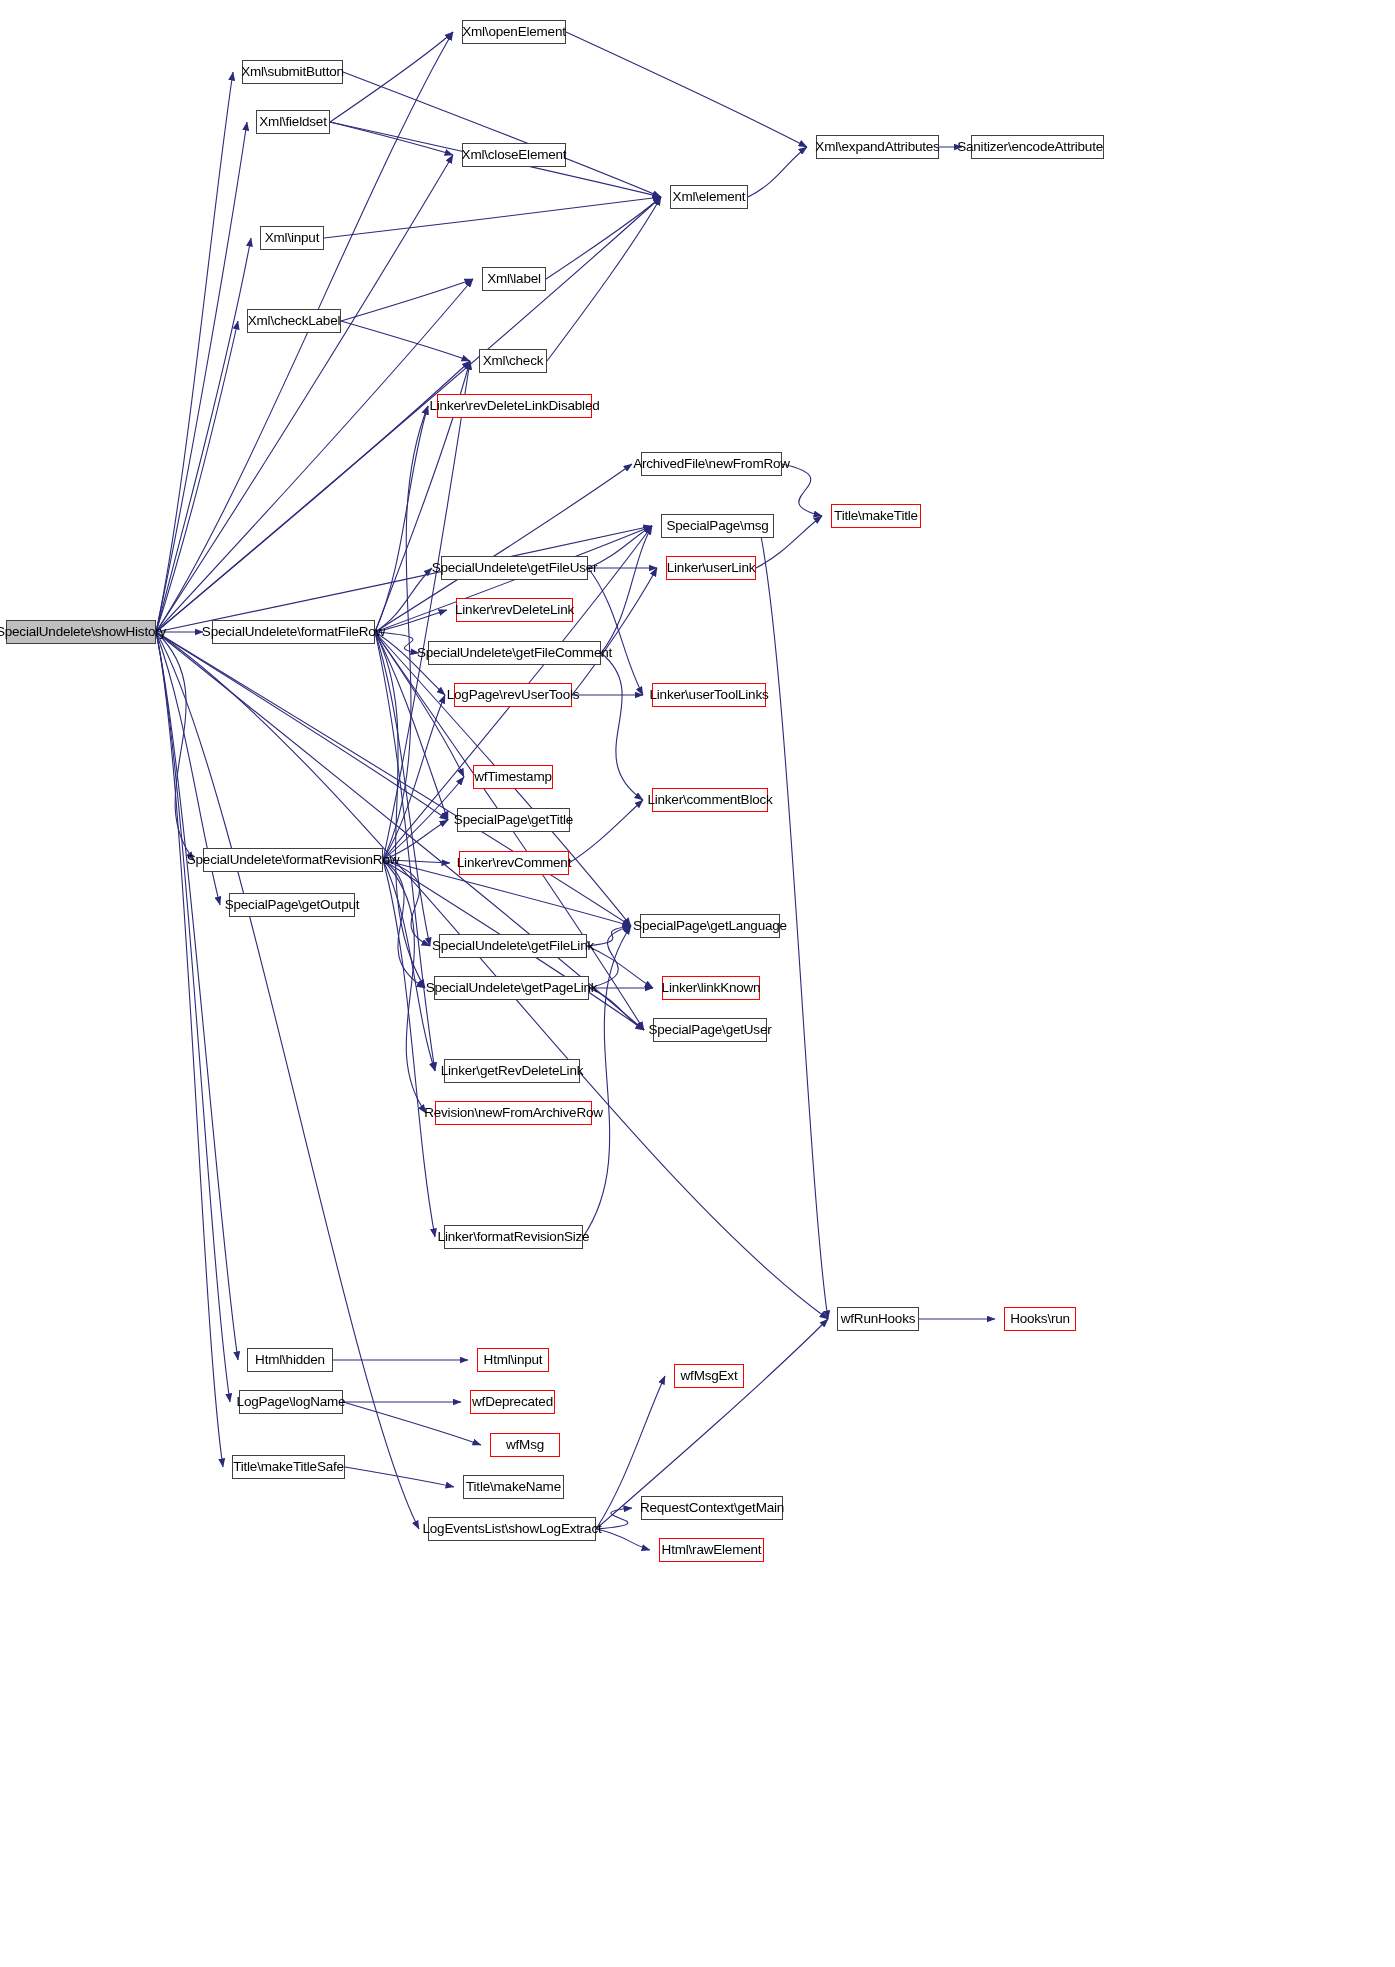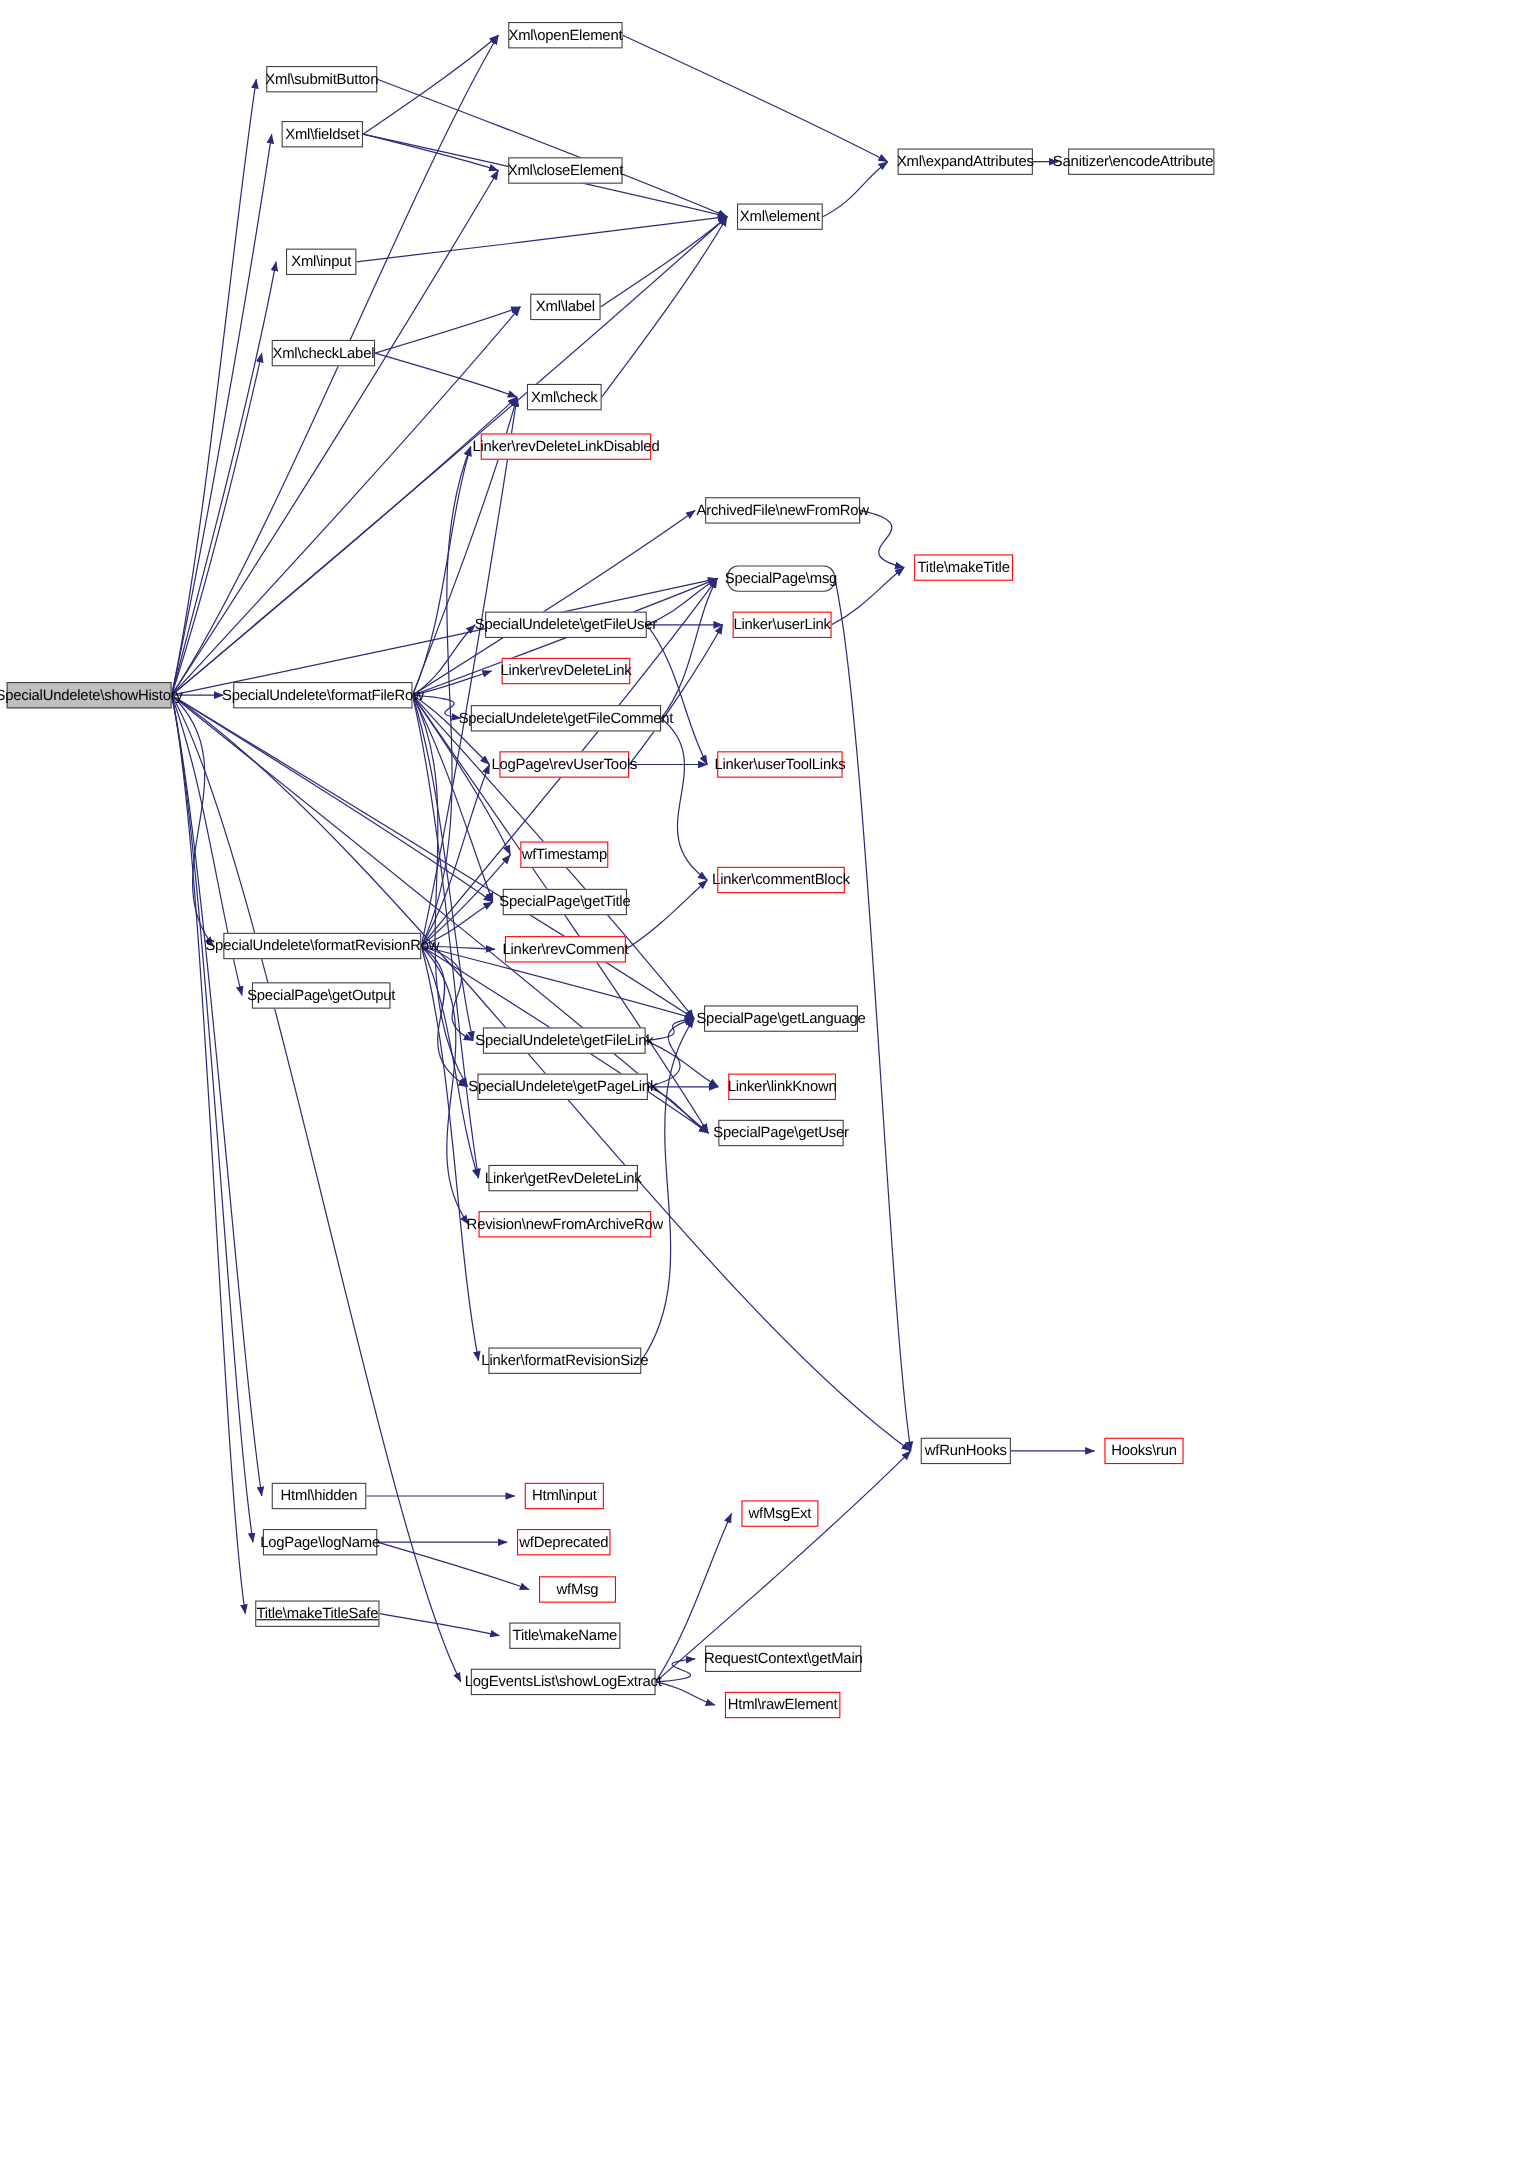--- a/index.html
+++ b/index.html
@@ -139,21 +139,21 @@
       </div>
       <div class="node" style="left: 247px; top: 309px; width: 94px; height: 24px;">
         <span>Xml\checkLabel</span>
       </div>
       <div class="node" style="left: 247px; top: 1348px; width: 86px; height: 24px;">
         <span>Html\hidden</span>
       </div>
       <div class="node" style="left: 239px; top: 1390px; width: 104px; height: 24px; text-align: right;">
         <span>LogPage\logName</span>
       </div>
-      <div class="node" style="left: 232px; top: 1455px; width: 113px; height: 24px; text-decoration: underline;">
+      <div class="node" style="left: 232px; top: 1455px; width: 113px; height: 24px;">
         <span>Title\makeTitleSafe</span>
       </div>
       <div class="node" style="left: 462px; top: 20px; width: 104px; height: 24px; text-align: right;">
         <span>Xml\openElement</span>
       </div>
       <div class="node" style="left: 462px; top: 143px; width: 104px; height: 24px;">
         <span>Xml\closeElement</span>
       </div>
       <div class="node" style="left: 482px; top: 267px; width: 64px; height: 24px;">
         <span>Xml\label</span>
@@ -214,21 +214,21 @@
       </div>
       <div class="node" style="left: 428px; top: 1517px; width: 168px; height: 24px;">
         <span>LogEventsList\showLogExtract</span>
       </div>
       <div class="node" style="left: 670px; top: 185px; width: 78px; height: 24px;">
         <span>Xml\element</span>
       </div>
       <div class="node" style="left: 641px; top: 452px; width: 141px; height: 24px;">
         <span>ArchivedFile\newFromRow</span>
       </div>
-      <div class="node" style="left: 661px; top: 514px; width: 98px; height: 24px; border-radius: 10px;">
+      <div class="node" style="left: 661px; top: 514px; width: 113px; height: 24px;">
         <span>SpecialPage\msg</span>
       </div>
       <div class="node red" style="left: 666px; top: 556px; width: 90px; height: 24px;">
         <span>Linker\userLink</span>
       </div>
       <div class="node red" style="left: 652px; top: 683px; width: 114px; height: 24px;">
         <span>Linker\userToolLinks</span>
       </div>
       <div class="node red" style="left: 652px; top: 788px; width: 116px; height: 24px;">
         <span>Linker\commentBlock</span>

